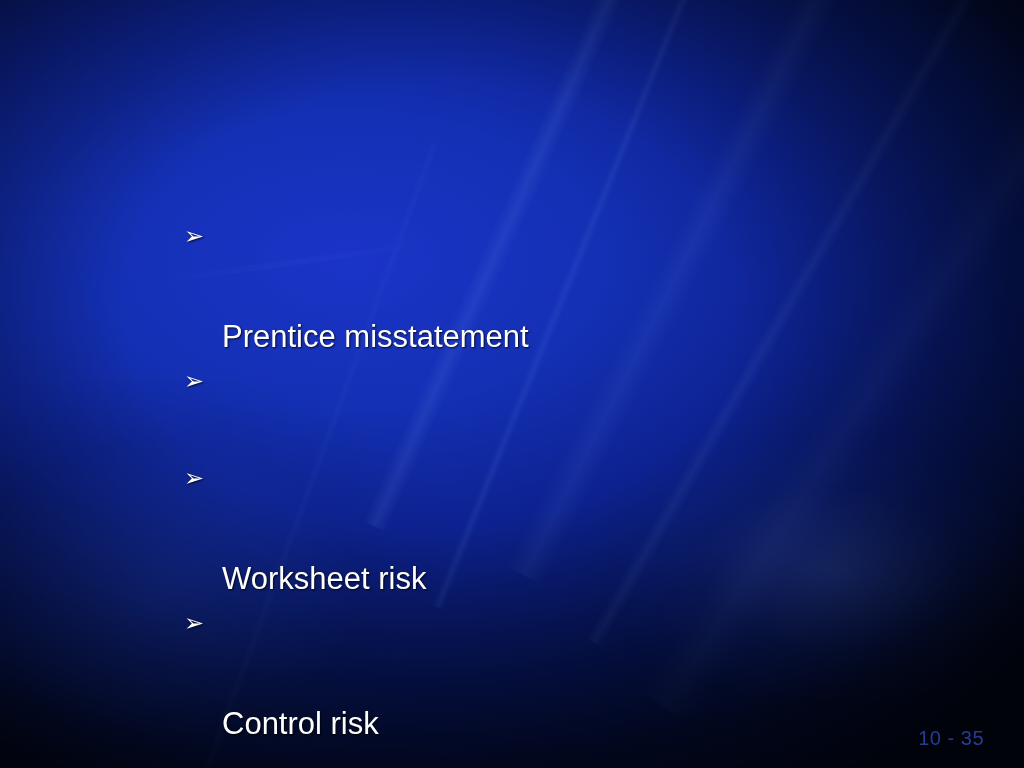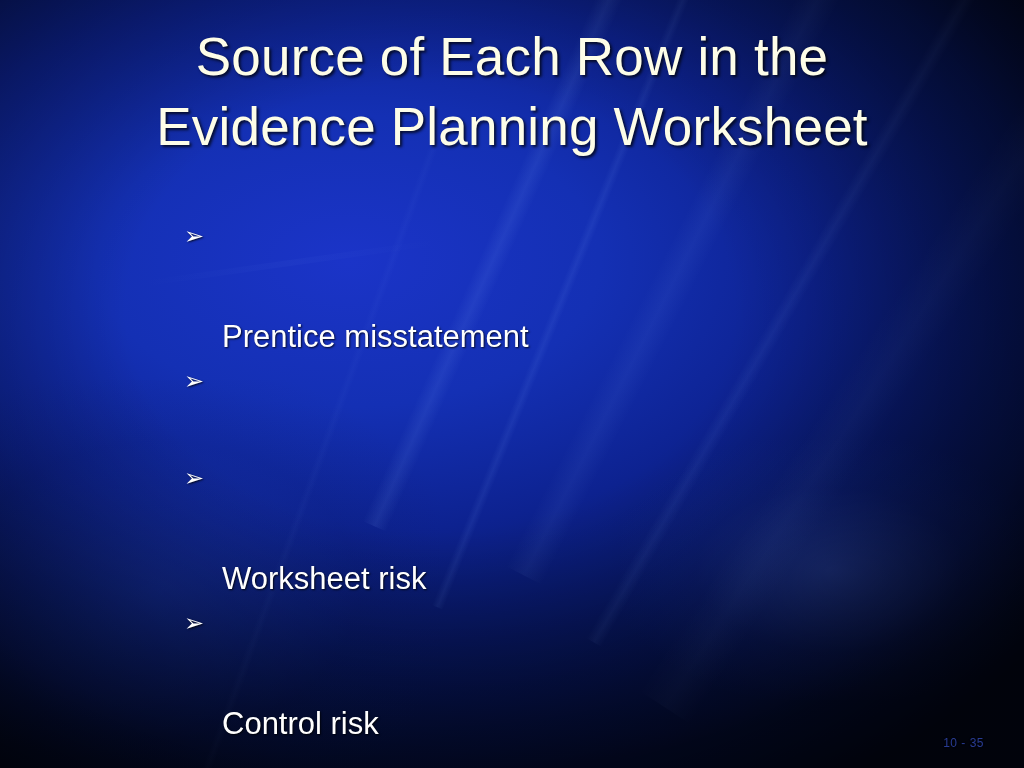--- a/index.html
+++ b/index.html
@@ -95,21 +95,21 @@
     opacity: 0.95;
     letter-spacing: 0.2px;
     text-shadow: 0 0 2px rgba(0,0,0,0.5);
     white-space: nowrap;
   }
   #footer-left .bold { font-weight: bold; }
   #footer-right {
     position: absolute;
     right: 40px;
     bottom: 18px;
-    font-size: 12px;
+    font-size: 20px;
     color: #2b3f9c;
     opacity: 0.95;
     letter-spacing: 0.5px;
     text-shadow: 0 0 2px rgba(0,0,0,0.5);
   }
 </style>
 </head>
 <body>
 
 <div id="slide">
@@ -118,22 +118,20 @@
   <div class="glow"></div>
   <div class="streak s1"></div>
   <div class="streak s2"></div>
   <div class="streak s3"></div>
   <div class="streak s4"></div>
   <div class="streak s5"></div>
   <div class="streak s6"></div>
   <div class="streak s7"></div>
   <div class="vign"></div>
 
-  <div id="title">Source of Each Row in the
-Evidence Planning Worksheet</div>
 
   <div id="bullets">
     <div class="bullet">
       <span class="marker">➢</span>
       <span>Prentice misstatement</span>
     </div>
     <div class="bullet">
       <span class="marker">➢</span>
     </div>
     <div class="bullet">

